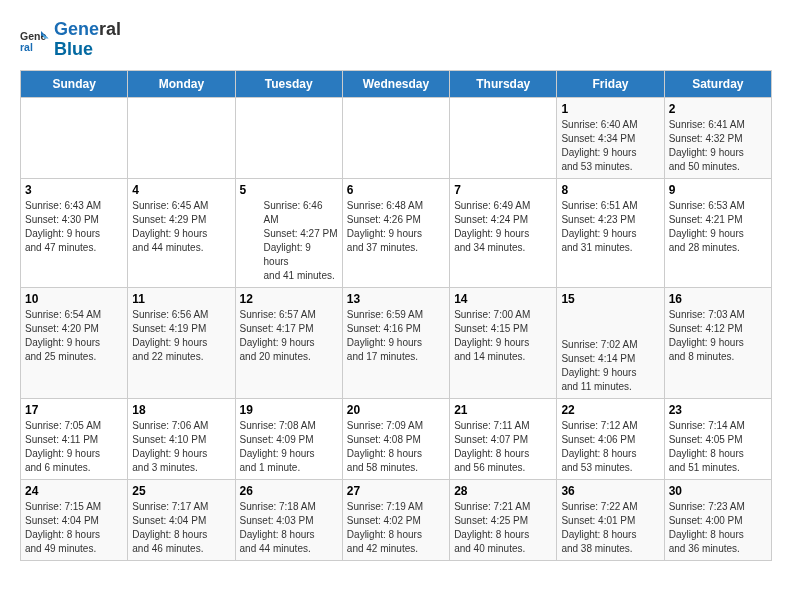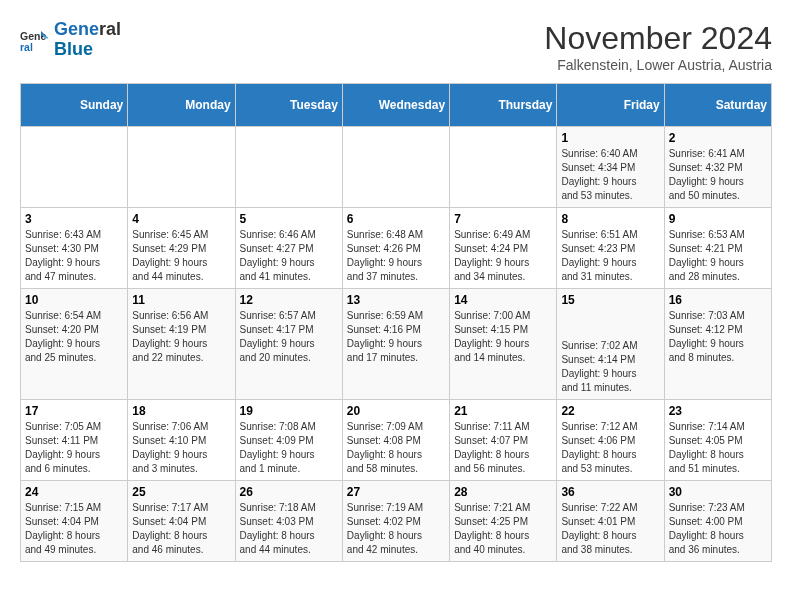--- a/index.html
+++ b/index.html
@@ -47,22 +47,22 @@
       color: #555;
     }
     table {
       width: 100%;
       border-collapse: collapse;
       font-size: 11px;
     }
     thead tr th {
       background-color: #2a7abf;
       color: #fff;
-      padding: 14px 4px;
-      text-align: right;
+      padding: 6px 4px;
+      text-align: center;
       font-size: 12px;
       font-weight: bold;
       border: 1px solid #ccc;
     }
     tbody tr td {
       border: 1px solid #ccc;
       vertical-align: top;
       padding: 4px;
       height: 80px;
       width: 14.28%;
@@ -96,24 +96,20 @@
       <polygon points="28,8 38,18 28,14" fill="#1a6db5"></polygon>
       <polygon points="30,12 38,18 32,18" fill="#5ab0e8"></polygon>
     </svg>
     <div>
       <div class="logo-text">
         <span>Gene</span>ral
       </div>
       <div class="logo-text" style="color:#0369a1">Blue</div>
     </div>
   </div>
-  <div class="title-block">
-    <div class="month-title">November 2024</div>
-    <div class="location">Falkenstein, Lower Austria, Austria</div>
-  </div>
 </div>
 
 <table>
   <thead>
     <tr>
       <th>Sunday</th>
       <th>Monday</th>
       <th>Tuesday</th>
       <th>Wednesday</th>
       <th>Thursday</th>
@@ -153,21 +149,21 @@
         </td>
         <td>
           <div class="day-num">4</div>
           <div class="day-info" style="white-space: pre-line;">Sunrise: 6:45 AM
 Sunset: 4:29 PM
 Daylight: 9 hours
 and 44 minutes.</div>
         </td>
         <td>
           <div class="day-num">5</div>
-          <div class="day-info" style="white-space: pre-line;">Sunrise: 6:46 AM
+          <div class="day-info" style="white-space: pre-line; margin-left: 24px;">Sunrise: 6:46 AM
 Sunset: 4:27 PM
 Daylight: 9 hours
 and 41 minutes.</div>
         </td>
         <td>
           <div class="day-num">6</div>
           <div class="day-info" style="white-space: pre-line;">Sunrise: 6:48 AM
 Sunset: 4:26 PM
 Daylight: 9 hours
 and 37 minutes.</div>

